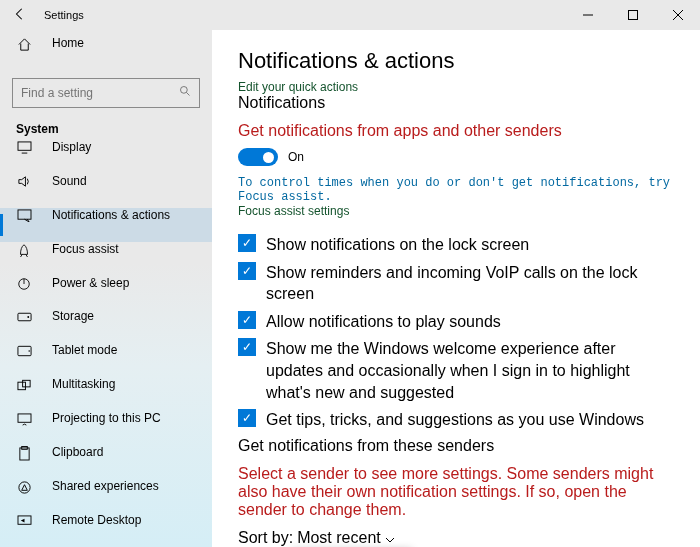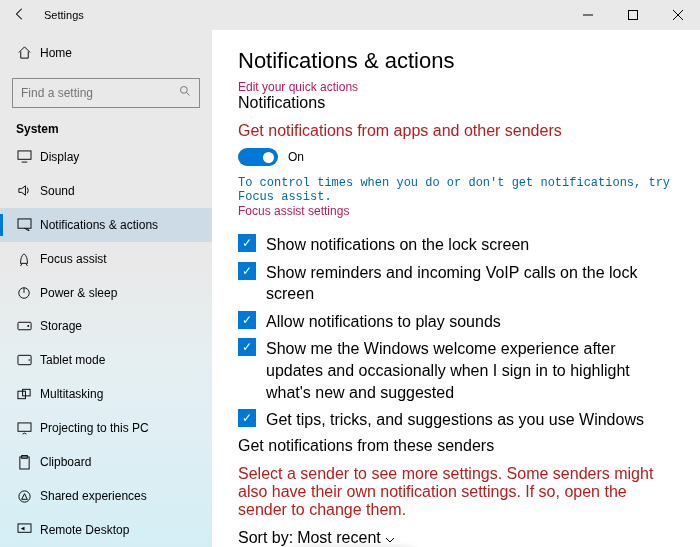--- a/index.html
+++ b/index.html
@@ -6,35 +6,35 @@
 body { font-family: "Segoe UI", sans-serif; font-size: 12px; color: #000; background: #fff; width: 700px; height: 547px; overflow: hidden; }
 .window { display: flex; flex-direction: column; height: 100%; }
 .titlebar { height: 30px; display: flex; align-items: center; background: #e9e9e9; }
 .titlebar .back { width: 40px; text-align: center; font-size: 14px; }
 .titlebar .title { flex: 1; font-size: 11px; padding-left: 4px; }
 .titlebar .winbtns { display: flex; }
 .titlebar .winbtn { width: 45px; height: 30px; display: flex; align-items: center; justify-content: center; font-size: 10px; }
 
 .body { flex: 1; display: flex; overflow: hidden; }
 .sidebar { width: 212px; background: linear-gradient(to top, #d5eef6 0%, #e5eff2 35%, #e9e9e9 55%, #e9e9e9 100%); display: flex; flex-direction: column; padding-top: 6px; }
-.side-item { height: 34px; display: flex; align-items: center; padding-left: 16px; gap: 8px; color: #000; }
+.side-item { height: 34px; display: flex; padding-left: 16px; gap: 20px; color: #000; }
 .side-item.active { background: rgba(0,120,215,0.12); position: relative; }
 .side-item.active::before { content:""; position:absolute; left:0; top:6px; bottom:6px; width:3px; background:#0078d7; }
 .side-icon { width: 16px; height:16px; display:flex; align-items:center; justify-content:center; color:#000; font-size:13px; }
 .side-label { font-size: 12px; }
 
 .searchbox { margin: 8px 12px 8px 12px; height: 30px; border: 1px solid #8a8a8a; display:flex; align-items:center; padding:0 8px; background:transparent; }
 .searchbox input { flex:1; border:none; background:transparent; outline:none; font-size:12px; color:#666; }
 .search-icon { font-size:12px; color:#555; }
 
 .section-header { font-weight:600; font-size:12px; padding: 6px 16px 4px 16px; }
 
 .content { flex:1; padding: 18px 26px 0 26px; overflow-y: hidden; position:relative; }
 h1 { font-size: 22px; font-weight: 400; margin-bottom: 6px; }
-.link { color: #be185d; font-size: 12px; text-decoration: none; display:inline-block; }
+.link { color: #14532d; font-size: 12px; text-decoration: none; display:inline-block; }
 h2 { font-size: 16px; font-weight: 400; margin-bottom: 10px; }
 .sub { font-size: 16px; color: #b91c1c; margin-bottom: 8px; }
 .muted { color: #0369a1; font-size: 12px; font-family: Liberation Mono, monospace; }
 
 .toggle { display:flex; align-items:center; gap:10px; margin: 4px 0 10px 0; }
 .switch { width: 40px; height: 18px; border-radius: 9px; background:#0078d7; position:relative; }
 .switch::after { content:""; position:absolute; width:11px; height:11px; border-radius:50%; background:#fff; top:3.5px; right:4px; }
 .switch-label { font-size:12px; }
 
 .checkrow { display:flex; align-items:flex-start; gap:10px; margin: 6px 0; max-width: 420px; }

